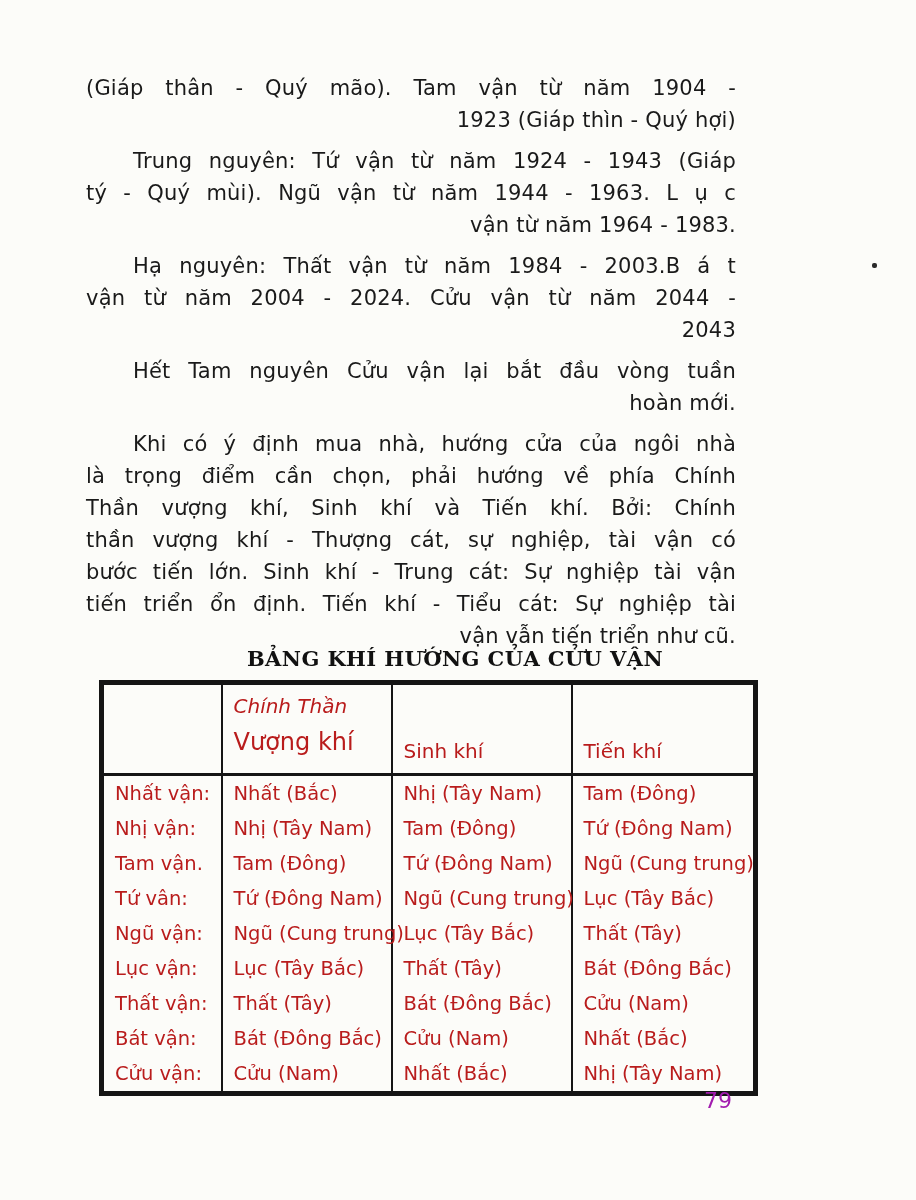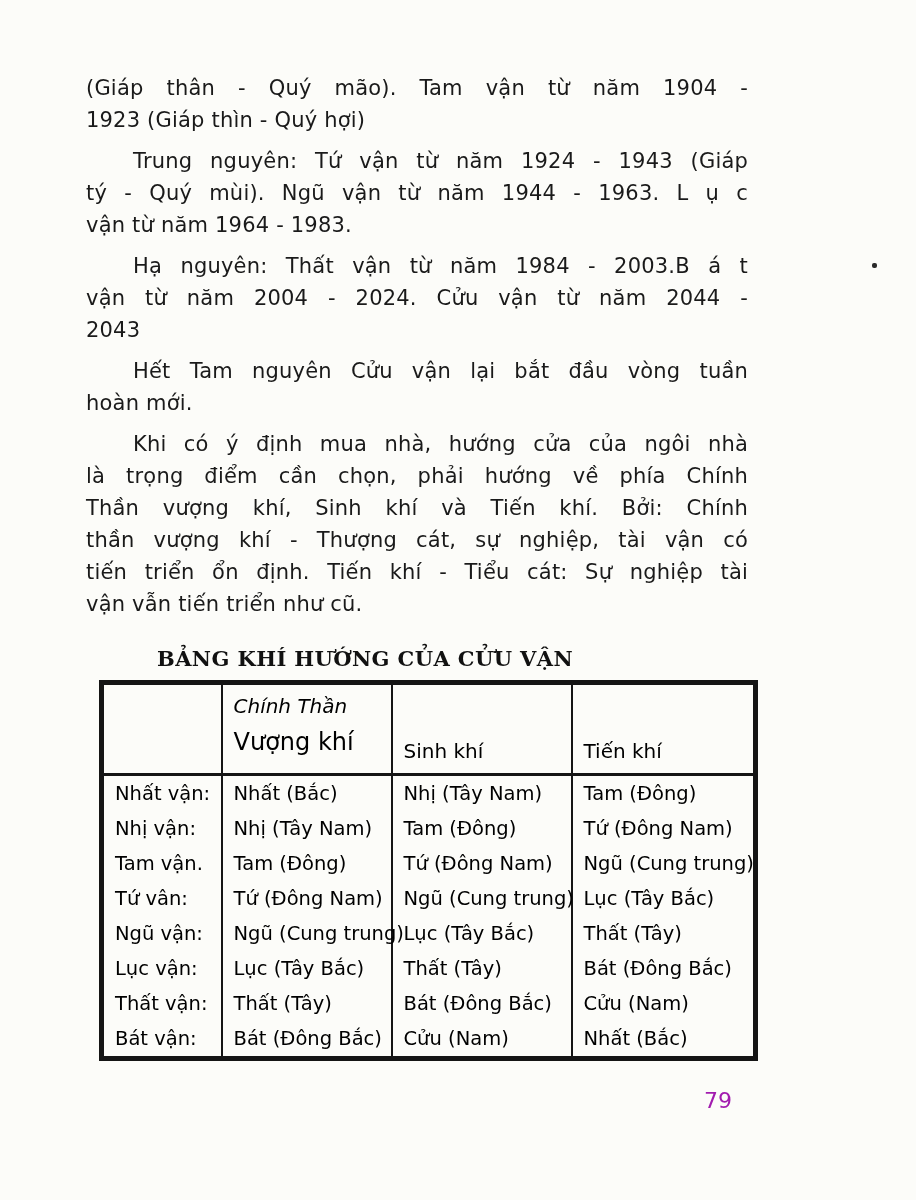--- a/index.html
+++ b/index.html
@@ -9,41 +9,43 @@
     background:#fcfcf9;
     font-family:"DejaVu Sans",sans-serif;
     color:#1a1a1a;
     overflow:hidden;
   }
   
   .body-text{
     position:absolute;
     left:86px;top:72px;width:662px;
   }
-  .paragraph{margin:0 0 9px 0;}
+  .paragraph{margin:0 12px 9px 0;}
   .line{
     font-size:21px;
     line-height:32px;
     white-space:normal;
     letter-spacing:0.2px;
+    text-align:right;
   }
   .line.full{
     text-align:justify;
     text-align-last:justify;
   }
   .line .b{font-weight:normal;}
   .line .i{}
   .line.indent{ text-indent:47px; }
 
   
   .table-title{
     position:absolute;
     left:99px;top:646px;width:654px;
     padding-left:58px;
     box-sizing:border-box;
+    text-align:center;
     font-family:"DejaVu Serif",serif;
     font-weight:bold;
     font-size:21px;
     letter-spacing:0.4px;
     color:#111;
   }
 
   
   .table-wrap{
     position:absolute;
@@ -56,21 +58,21 @@
     background:transparent;
   }
   table.khi{border:5px solid #151515;}
   table.khi th, table.khi td{
     border-left:2px solid #151515;
     padding:0 0 0 11px;
     white-space:nowrap;
     overflow:visible;
     font-weight:normal;
     text-align:left;
-    color:#000000;
+    color:#b91c1c;
     margin-left:39px;
   }
   table.khi th:first-child, table.khi td:first-child{border-left:none;}
   tr.header-row th{
     border-bottom:3px solid #151515;
     height:78px;
     vertical-align:bottom;
     font-size:20px;
     padding-bottom:10px;
   }
@@ -122,20 +124,21 @@
       </div>
       <div class="paragraph">
         <div class="line full indent"><span class="n">Hết Tam nguyên Cửu vận lại bắt đầu vòng tuần</span></div>
         <div class="line"><span class="n">hoàn mới.</span></div>
       </div>
       <div class="paragraph">
         <div class="line full indent"><span class="n">Khi có ý định mua nhà, hướng cửa của ngôi nhà</span></div>
         <div class="line full"><span class="n">là trọng điểm cần chọn, phải hướng về phía Chính</span></div>
         <div class="line full"><span class="n">Thần vượng khí, Sinh khí và Tiến khí. Bởi: </span><span class="i">Chính</span></div>
         <div class="line full"><span class="i">thần vượng khí</span><span class="n"> - Thượng cát, sự nghiệp, tài vận có</span></div>
+        <div class="line full"><span class="n">bước tiến lớn. </span><span class="i">Sinh khí</span><span class="n"> - Trung cát: Sự nghiệp tài vận</span></div>
         <div class="line full"><span class="n">tiến triển ổn định. </span><span class="i">Tiến khí</span><span class="n"> - Tiểu cát: Sự nghiệp tài</span></div>
         <div class="line"><span class="n">vận vẫn tiến triển như cũ.</span></div>
       </div>
     </div>
 
   <div class="table-title">BẢNG KHÍ HƯỚNG CỦA CỬU VẬN</div>
 
   <div class="table-wrap">
     <table class="khi">
       <colgroup id="khi-cols">
@@ -197,19 +200,25 @@
             <td>Thất (Tây)</td>
             <td>Bát (Đông Bắc)</td>
             <td>Cửu (Nam)</td>
           </tr>
           <tr>
             <td>Bát vận:</td>
             <td>Bát (Đông Bắc)</td>
             <td>Cửu (Nam)</td>
             <td>Nhất (Bắc)</td>
           </tr>
+          <tr>
+            <td>Cửu vận:</td>
+            <td>Cửu (Nam)</td>
+            <td>Nhất (Bắc)</td>
+            <td>Nhị (Tây Nam)</td>
+          </tr>
         </tbody>
     </table>
   </div>
 
   <div class="page-number">79</div>
 
 </div>
 
 </body></html>

